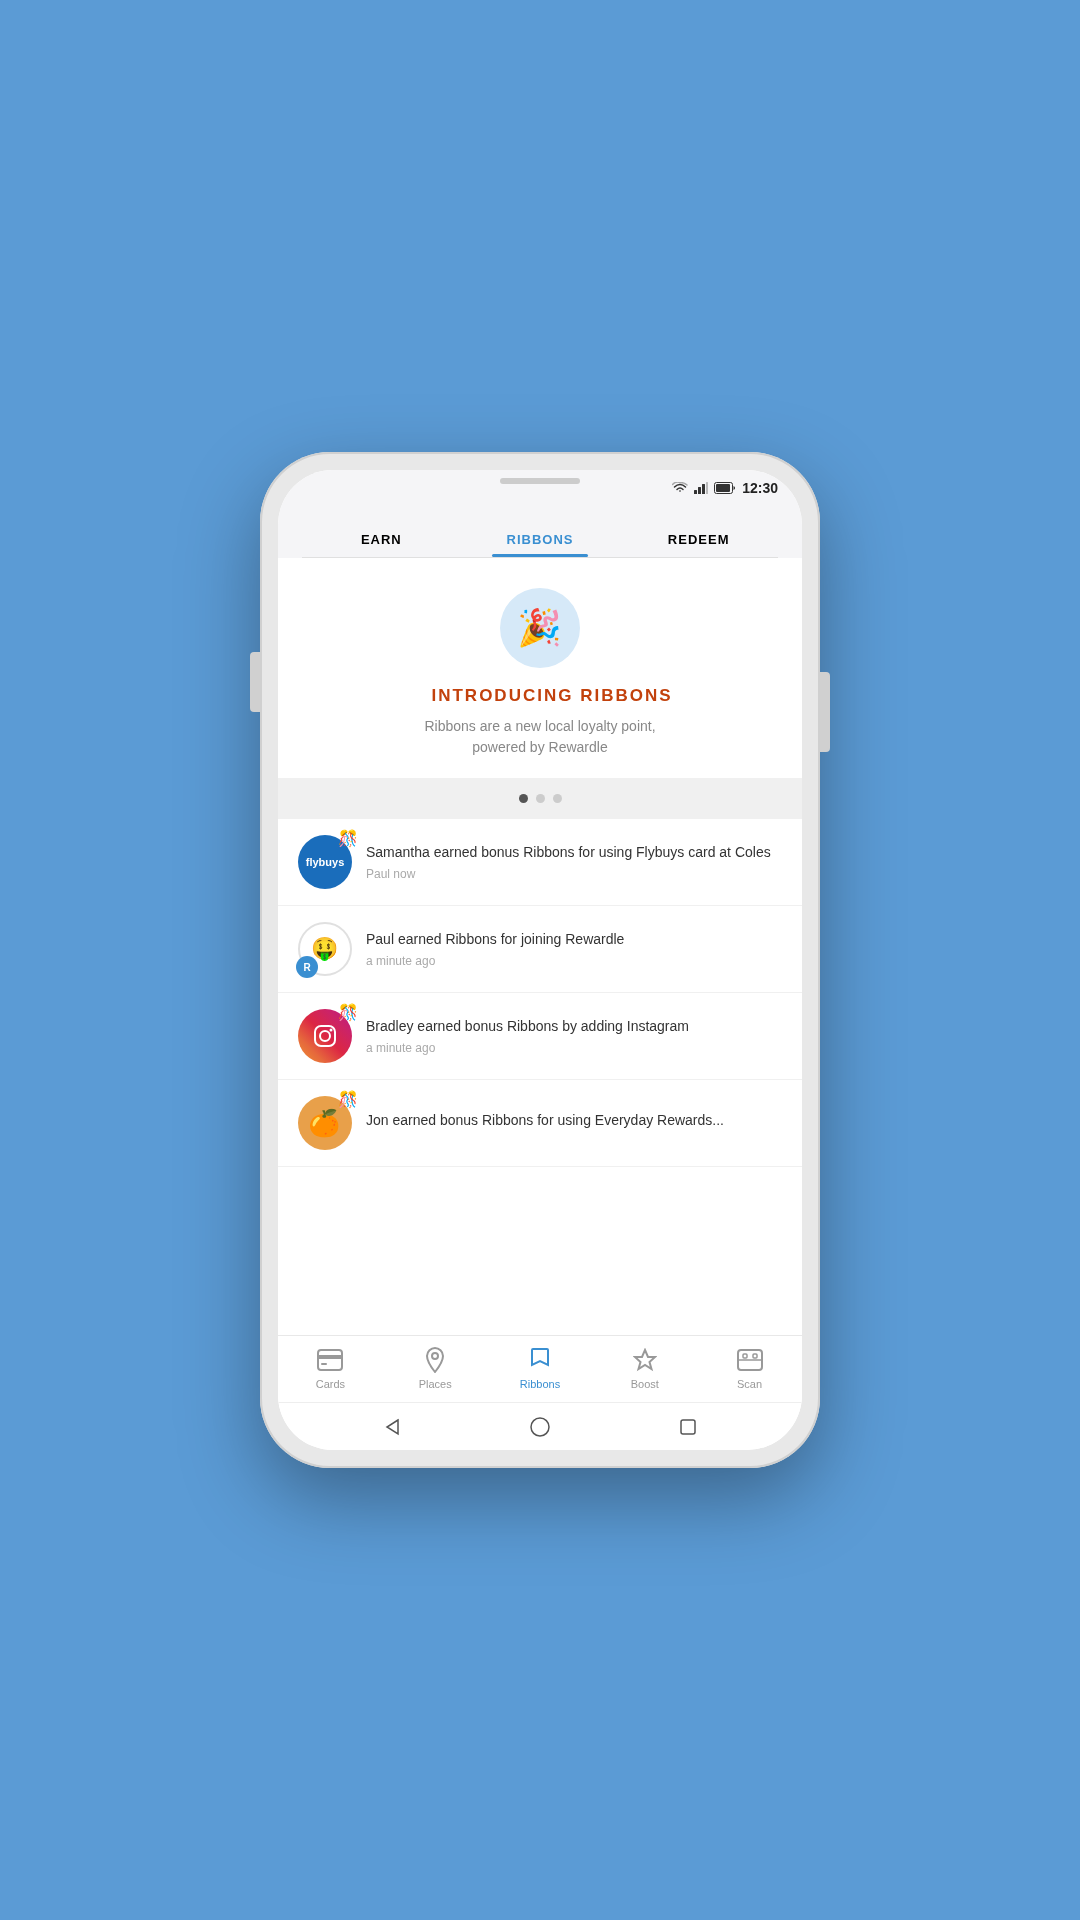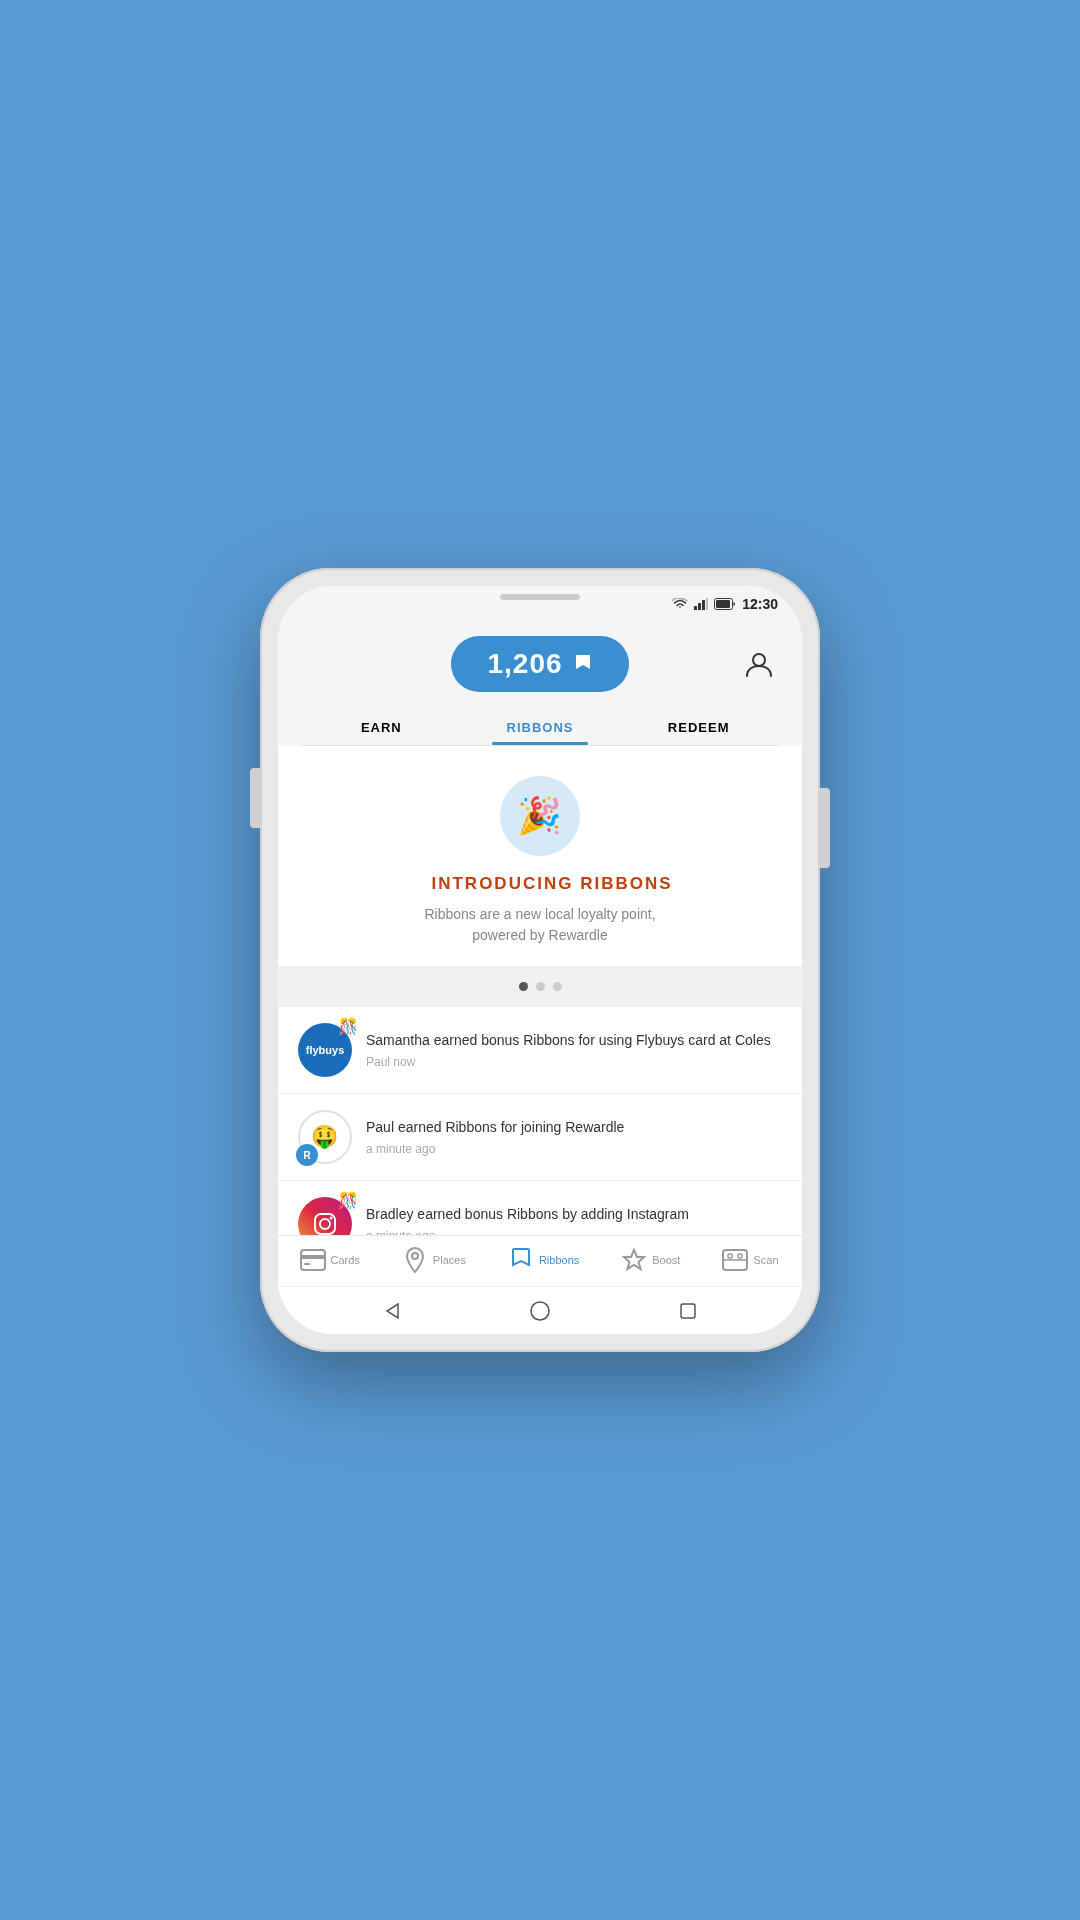--- a/index.html
+++ b/index.html
@@ -9,21 +9,21 @@
       background: #5b9bd5;
       display: flex;
       align-items: center;
       justify-content: center;
       font-family: 'Arial', sans-serif;
       overflow: hidden;
     }
 
     .phone-outer {
       width: 560px;
-      height: 784px;
+      height: 1016px;
       background: #e8e8e8;
       border-radius: 70px;
       padding: 18px;
       box-shadow: 0 30px 80px rgba(0,0,0,0.35), inset 0 0 0 2px #d0d0d0;
       position: relative;
     }
 
     .phone-inner {
       width: 100%;
       height: 100%;
@@ -285,21 +285,21 @@
     .bottom-nav {
       background: #fff;
       border-top: 1px solid #e8e8e8;
       display: flex;
       justify-content: space-around;
       padding: 10px 0 12px;
       flex-shrink: 0;
     }
     .nav-item {
       display: flex;
-      flex-direction: row;
+      flex-direction: column;
       align-items: center;
       gap: 4px;
       cursor: pointer;
       min-width: 60px;
     }
     .nav-icon {
       width: 28px;
       height: 28px;
       display: flex;
       align-items: center;
@@ -362,34 +362,20 @@
         <svg width="22" height="12" viewBox="0 0 22 12" fill="none">
           <rect x="0.5" y="0.5" width="18" height="11" rx="2" stroke="#333" stroke-width="1"></rect>
           <rect x="2" y="2" width="14" height="8" rx="1" fill="#333"></rect>
           <path d="M19.5 4v4c1-.5 1.5-1 1.5-2s-.5-1.5-1.5-2z" fill="#333"></path>
         </svg>
         <span class="status-time">12:30</span>
       </div>
     </div>
 
     <div class="header">
-      <div class="header-top">
-        <div class="points-badge">
-          <span class="points-value">1,206</span>
-          <svg width="20" height="22" viewBox="0 0 20 22" fill="white">
-            <path d="M4 2h12a1 1 0 0 1 1 1v13l-7-4-7 4V3a1 1 0 0 1 1-1z"></path>
-          </svg>
-        </div>
-        <div class="profile-icon">
-          <svg width="32" height="32" viewBox="0 0 32 32" fill="none">
-            <circle cx="16" cy="12" r="6" stroke="#333" stroke-width="2" fill="none"></circle>
-            <path d="M4 28c0-6.627 5.373-10 12-10s12 3.373 12 10" stroke="#333" stroke-width="2" fill="none" stroke-linecap="round"></path>
-          </svg>
-        </div>
-      </div>
 
       <div class="tabs">
         <div class="tab">EARN</div>
         <div class="tab active">RIBBONS</div>
         <div class="tab">REDEEM</div>
       </div>
     </div>
 
     <div class="main-content">
 
@@ -446,20 +432,24 @@
             <div class="activity-msg">Bradley earned bonus Ribbons by adding Instagram</div>
             <div class="activity-time">a minute ago</div>
           </div>
         </div>
 
         <div class="activity-item">
           <div class="activity-avatar avatar-everyday" style="position:relative;">
             <span style="font-size:26px;">🍊</span>
             <span class="bonus-emoji">🎊</span>
           </div>
+          <div class="activity-text">
+            <div class="activity-msg">Jon earned bonus Ribbons for using Everyday Rewards...</div>
+            <div class="activity-time"></div>
+          </div>
         </div>
 
       </div>
     </div>
 
     <div class="bottom-nav">
 
       <div class="nav-item">
         <div class="nav-icon">
           <svg width="26" height="22" viewBox="0 0 26 22" fill="none">

